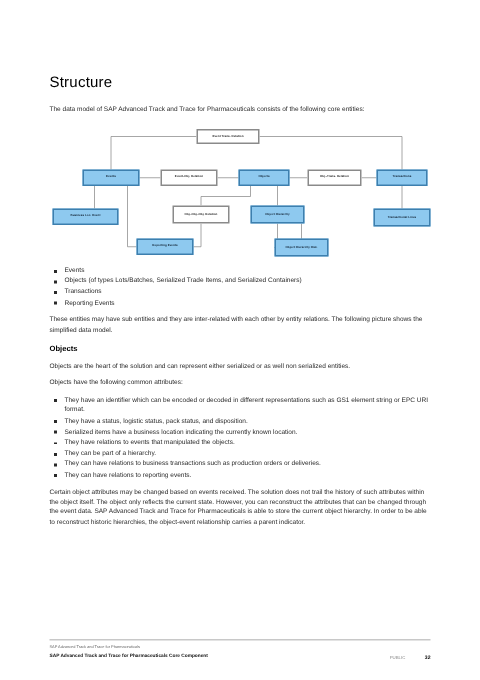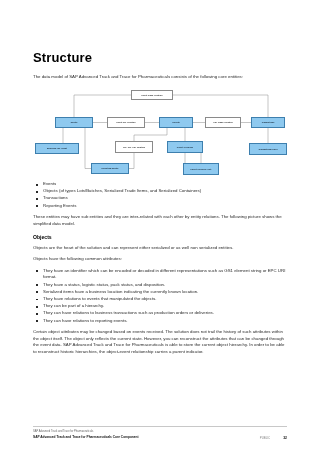--- a/index.html
+++ b/index.html
@@ -22,22 +22,22 @@
     height: 453px;
     background: #ffffff;
   }
   .content {
     position: absolute;
     left: 33px;
     top: 50px;
     width: 254px;
   }
   h1.section-title {
-    font-size: 13px;
-    font-weight: bold;
+    font-size: 10px;
+    font-weight: normal;
     letter-spacing: 0.15px;
     margin: 0 0 8.5px 0;
     color: #000;
   }
   h2.sub-title {
     font-size: 5.1px;
     font-weight: bold;
     margin: 7px 0 4.2px 0;
     color: #000;
   }

